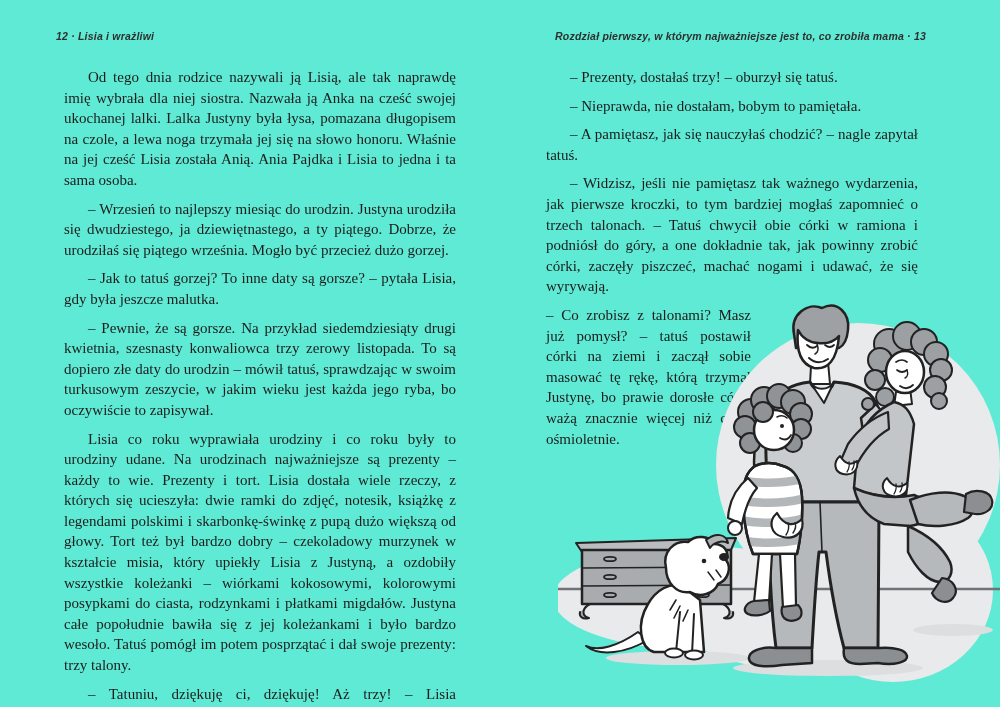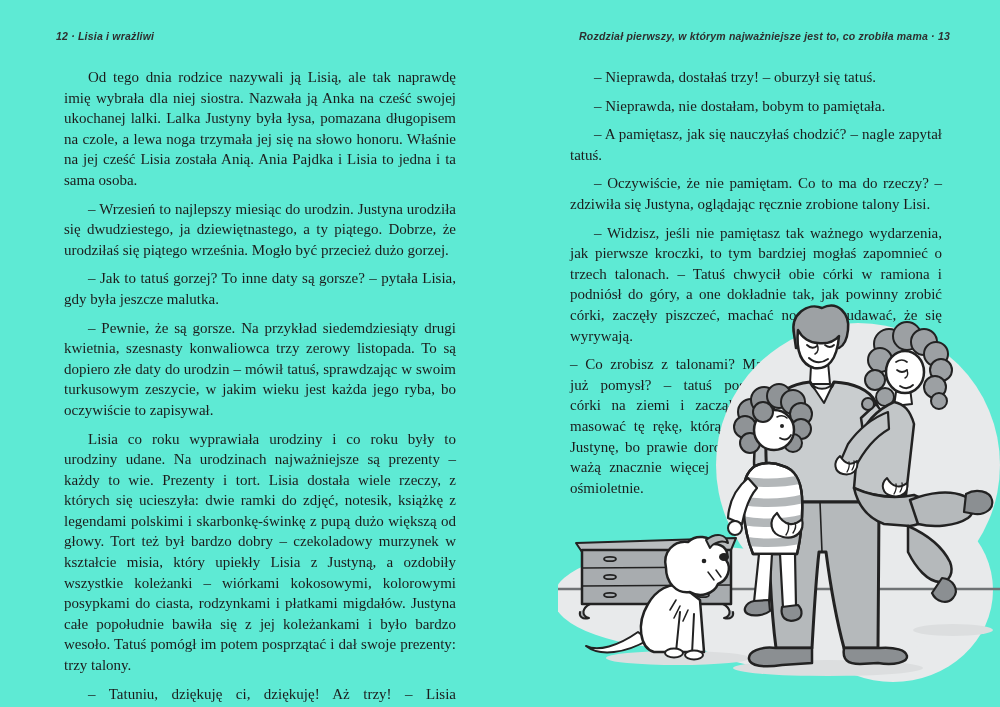--- a/index.html
+++ b/index.html
@@ -2,21 +2,21 @@
 <html lang="pl"><head>
 <meta charset="utf-8">
 <style>
   html,body{margin:0;padding:0;background:#fff;}
   .spread{
     position:relative;width:1000px;height:707px;background:#5eead4;overflow:hidden;
     font-family:"Liberation Serif","DejaVu Serif",serif;color:#1c1c1c;
   }
   .page{position:absolute;top:30px;}
   .page-left{left:56px;width:408px;}
-  .page-right{left:562px;width:388px;}
+  .page-right{left:538px;width:388px;}
   .running-head{
     font-family:"Liberation Sans","DejaVu Sans",sans-serif;
     font-style:italic;font-weight:bold;font-size:10.5px;color:#2f2f2f;
     letter-spacing:.2px;line-height:12px;
   }
   .page-right .running-head{text-align:right;}
   .body-text{margin-top:25px;font-size:15px;line-height:20.6px;text-align:justify;text-justify:inter-word;}
   .body-text p{margin:8px;text-indent:24px;}
   p.wrap-para{width:205px;text-indent:0;}
   .illustration{position:absolute;left:558px;top:300px;width:442px;height:407px;}
@@ -37,24 +37,23 @@
         <p>– Pewnie, że są gorsze. Na przykład siedemdziesiąty drugi kwietnia, szesnasty konwaliowca trzy zerowy listopada. To są dopiero złe daty do urodzin – mówił tatuś, sprawdzając w swoim turkusowym zeszycie, w jakim wieku jest każda jego ryba, bo oczywiście to zapisywał.</p>
         <p>Lisia co roku wyprawiała urodziny i co roku były to urodziny udane. Na urodzinach najważniejsze są prezenty – każdy to wie. Prezenty i tort. Lisia dostała wiele rzeczy, z których się ucieszyła: dwie ramki do zdjęć, notesik, książkę z legendami polskimi i skarbonkę-świnkę z pupą dużo większą od głowy. Tort też był bardzo dobry – czekoladowy murzynek w kształcie misia, który upiekły Lisia z Justyną, a ozdobiły wszystkie koleżanki – wiórkami kokosowymi, kolorowymi posypkami do ciasta, rodzynkami i płatkami migdałów. Justyna całe popołudnie bawiła się z jej koleżankami i było bardzo wesoło. Tatuś pomógł im potem posprzątać i dał swoje prezenty: trzy talony.</p>
         <p>– Tatuniu, dziękuję ci, dziękuję! Aż trzy! – Lisia wrzeszczała, podskakiwała i wieszała się na ramionach taty. Naprawdę nie wiedziała, jak mu dziękować. Trzy talony! I to ważne prawie dwa miesiące.</p>
       </div>
   </div>
 
   <div class="page page-right">
     <div class="running-head">Rozdział pierwszy, w którym najważniejsze jest to, co zrobiła mama · 13</div>
     <div class="body-text">
 
-        <p>– Nieprawda, dostałaś trzy! – oburzył się tatuś.</p>
+        <p>– Prezenty, dostałaś trzy! – oburzył się tatuś.</p>
         <p>– Nieprawda, nie dostałam, bobym to pamiętała.</p>
         <p>– A pamiętasz, jak się nauczyłaś chodzić? – nagle zapytał tatuś.</p>
-        <p>– Oczywiście, że nie pamiętam. Co to ma do rzeczy? – zdziwiła się Justyna, oglądając ręcznie zrobione talony Lisi.</p>
         <p>– Widzisz, jeśli nie pamiętasz tak ważnego wydarzenia, jak pierwsze kroczki, to tym bardziej mogłaś zapomnieć o trzech talonach. – Tatuś chwycił obie córki w ramiona i podniósł do góry, a one dokładnie tak, jak powinny zrobić córki, zaczęły piszczeć, machać nogami i udawać, że się wyrywają.</p>
       </div>
     <div class="body-text" style="margin-top:0">
       <p class="wrap-para">– Co zrobisz z talonami? Masz już pomysł? – tatuś postawił córki na ziemi i zaczął sobie masować tę rękę, którą trzymał Justynę, bo prawie dorosłe córki ważą znacznie więcej niż córki ośmioletnie.</p>
     </div>
   </div>
 
   <div class="illustration">
     <svg viewBox="0 0 442 407" xmlns="http://www.w3.org/2000/svg">
       <defs>

